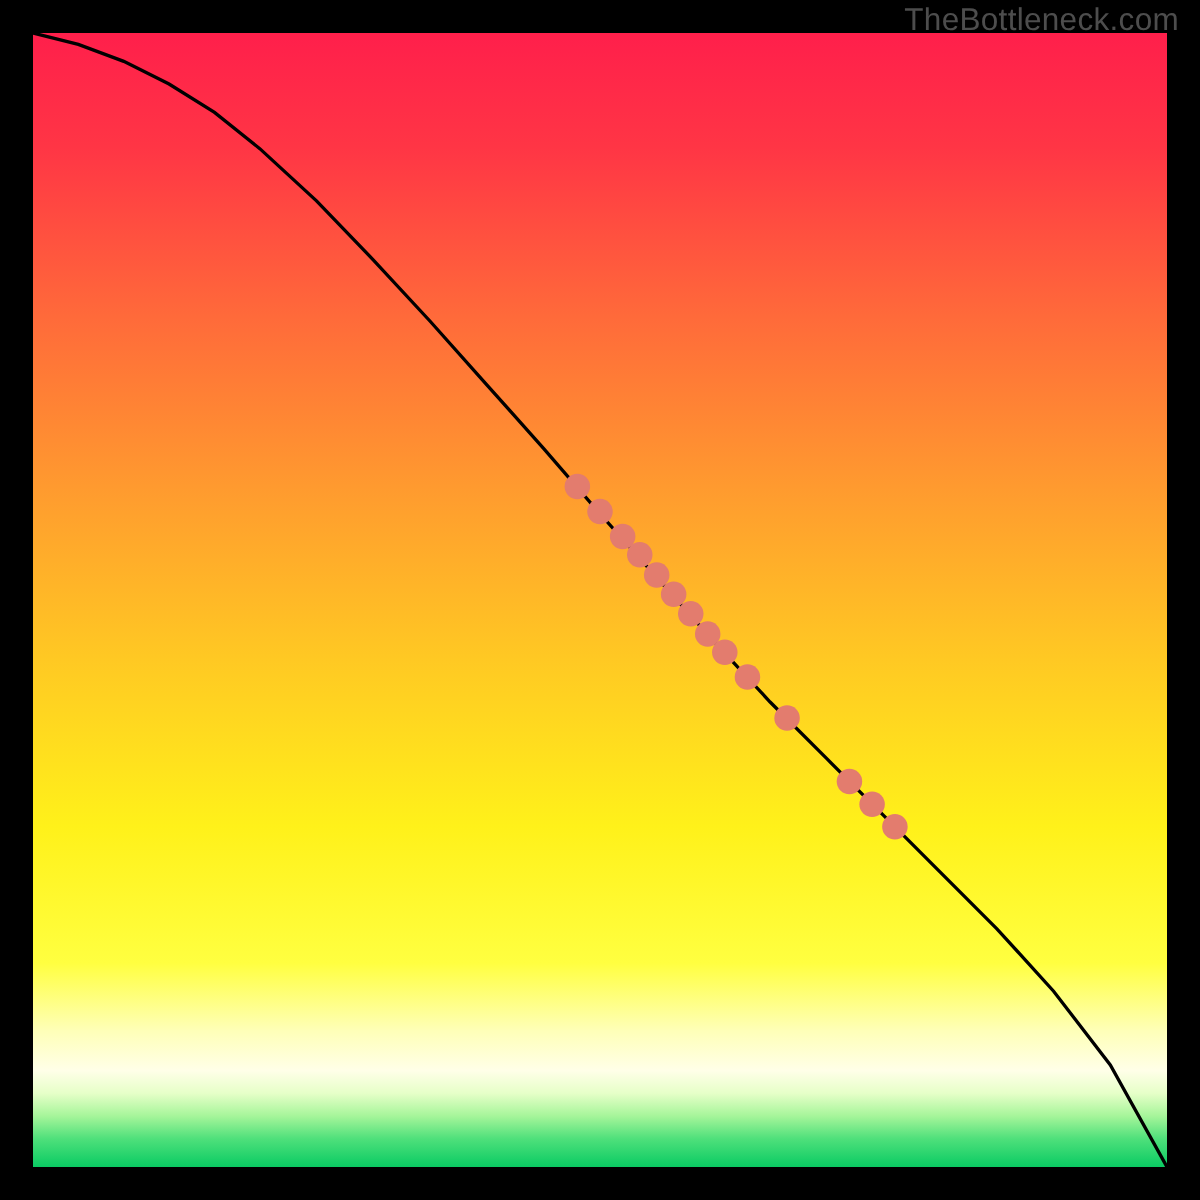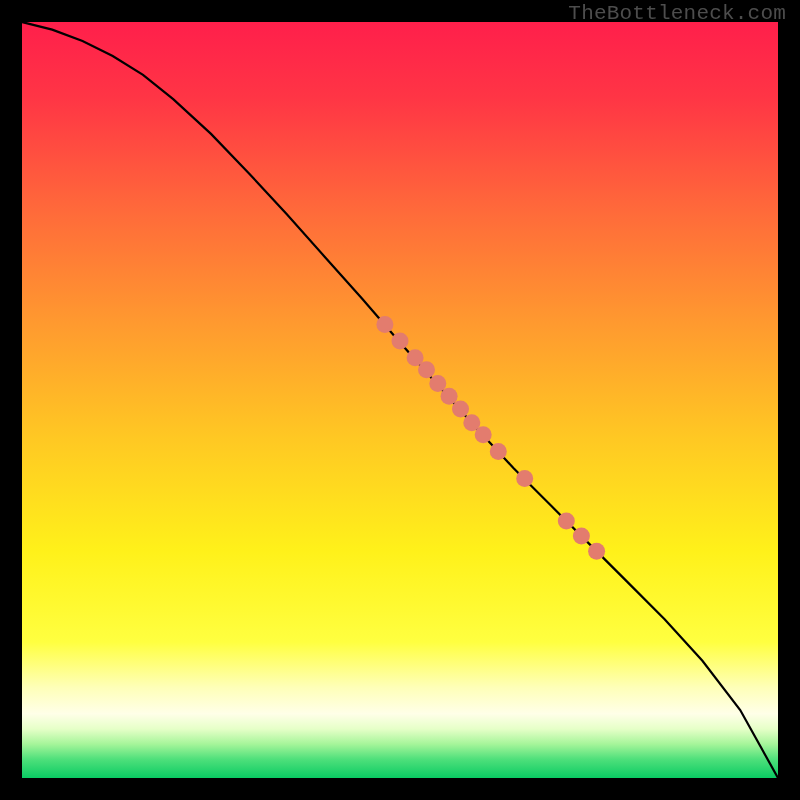--- a/index.html
+++ b/index.html
@@ -25,21 +25,20 @@
     height: 756px;
   }
   .attribution {
     position: absolute;
     top: 2px;
     right: 14px;
     color: #4d4d4d;
     font-size: 21px;
     font-weight: 400;
     letter-spacing: 0.2px;
-    font-family: Liberation Mono, monospace;
   }
 </style>
 </head>
 <body>
 
 <div class="frame">
   <svg class="plot" viewBox="0 0 756 756" preserveAspectRatio="none">
     <defs>
       <linearGradient id="bg-grad" x1="0" y1="0" x2="0" y2="1">
           <stop offset="0%" stop-color="#ff1f4b"></stop>

